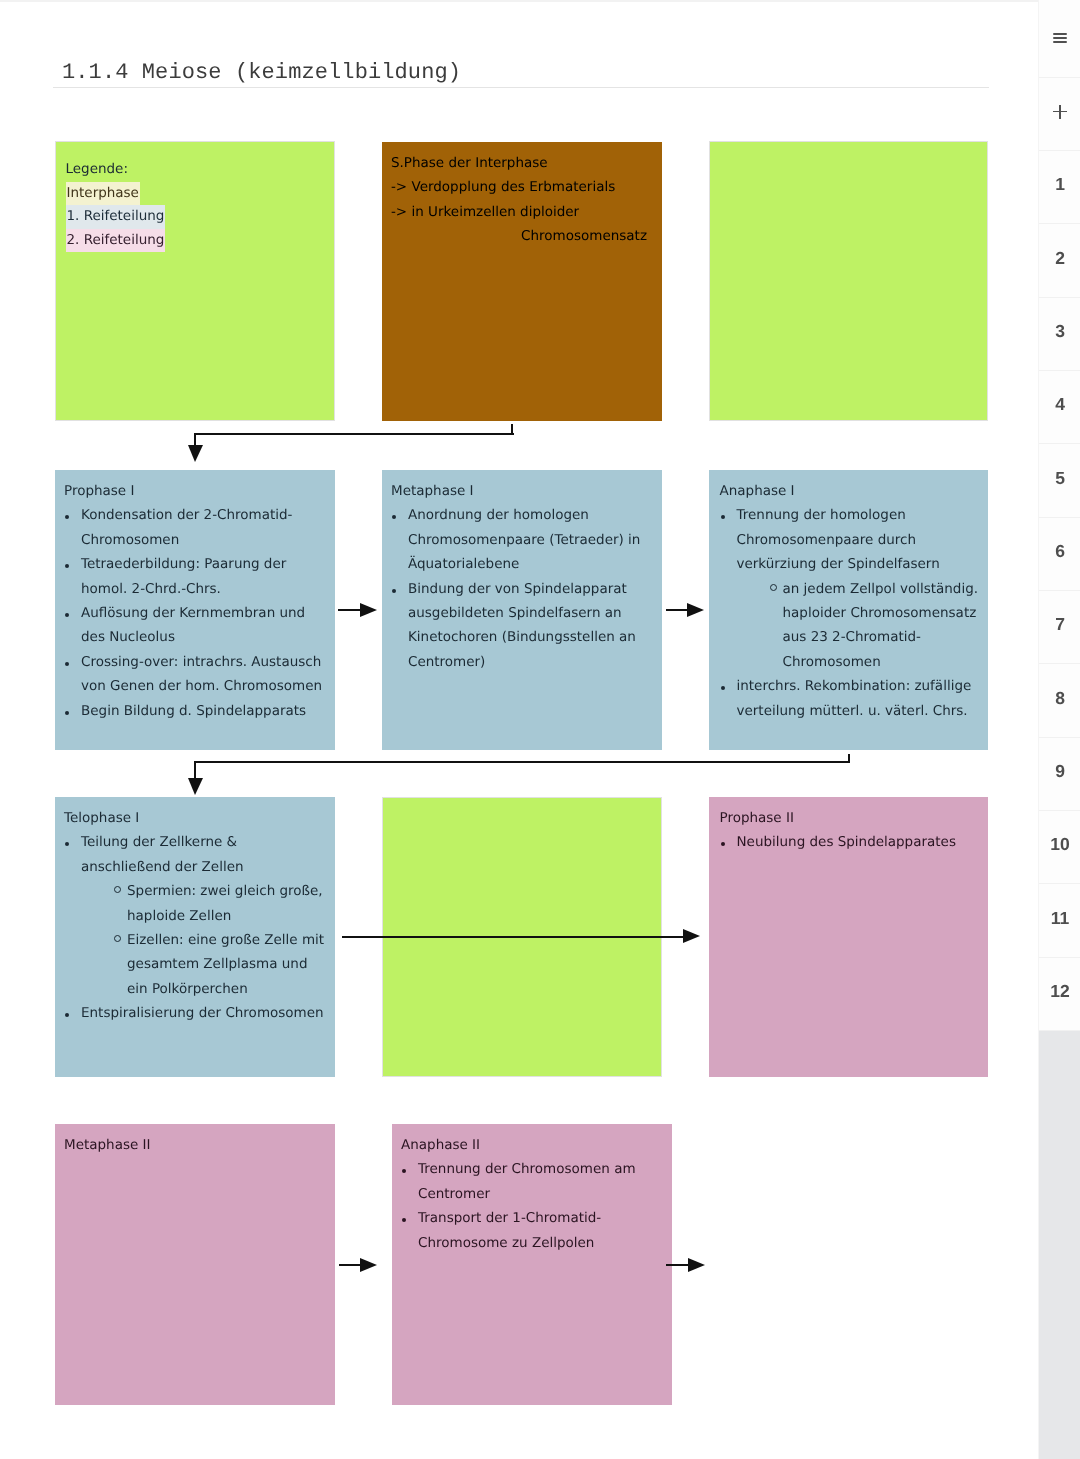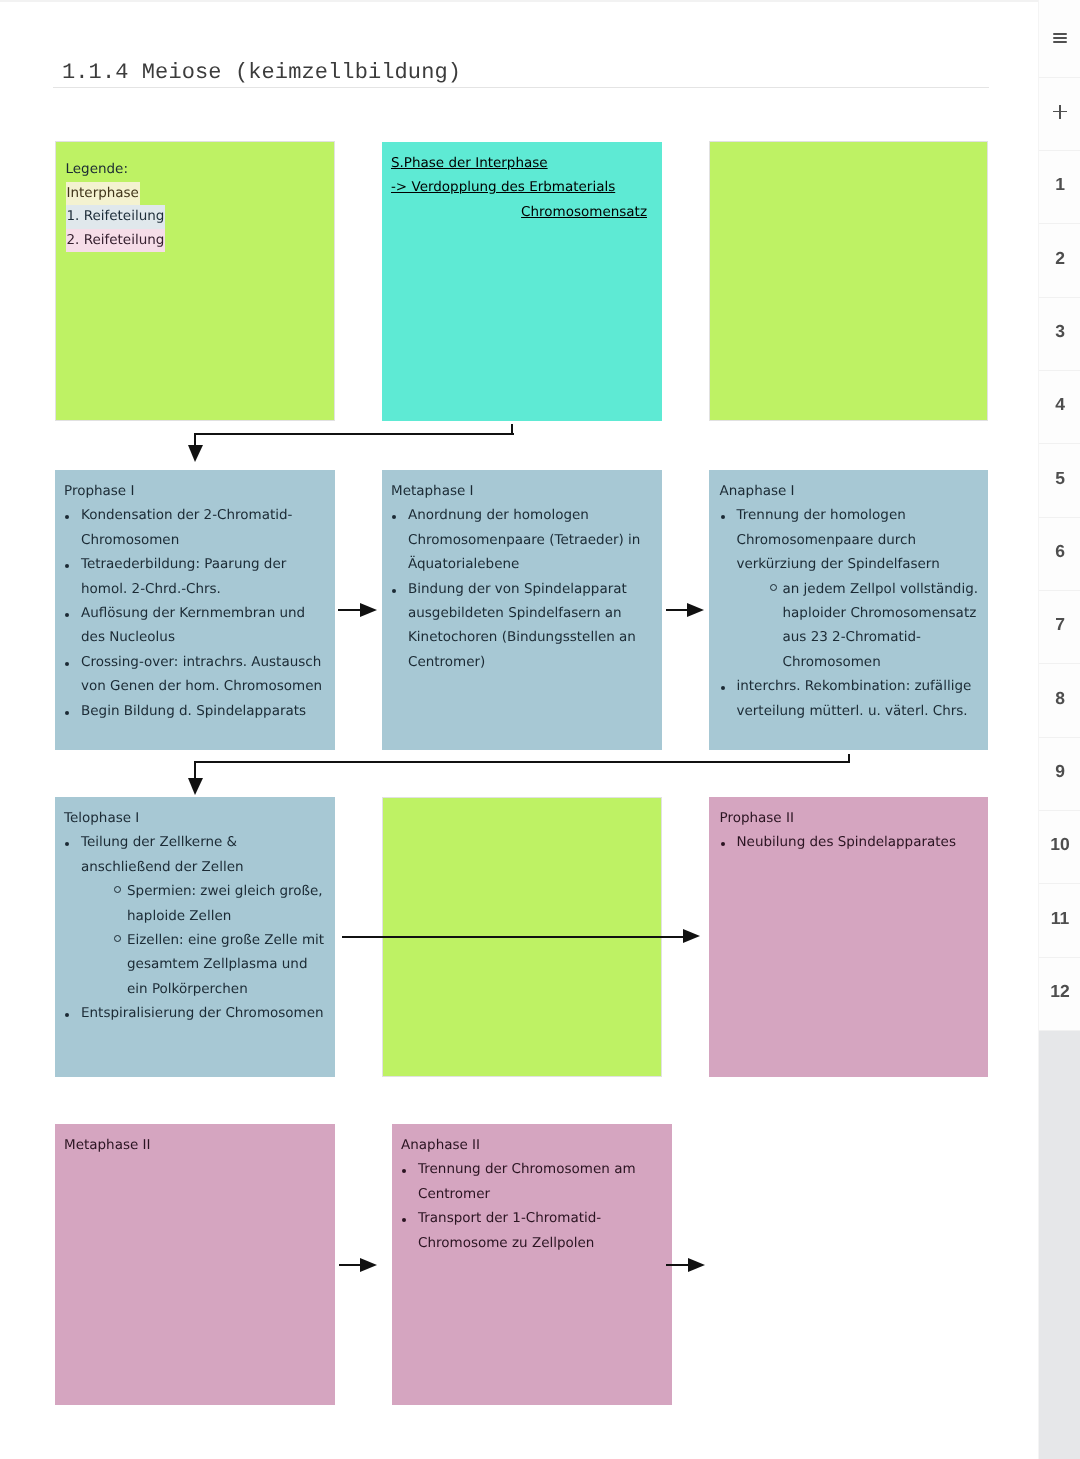--- a/index.html
+++ b/index.html
@@ -31,21 +31,21 @@
   
   .title{position:absolute;left:62px;top:60px;font-family:"Liberation Mono",monospace;
          font-size:22px;color:#3c3c3c;white-space:pre;letter-spacing:0.1px;}
   .rule{position:absolute;left:53px;top:87px;width:936px;height:1px;background:#e4e4e4;}
   .page-top-edge{position:absolute;left:0;top:0;width:1038px;height:2px;background:#f2f2f2;}
 
   
   .card{position:absolute;box-sizing:border-box;padding:9px 2px 0 9px;overflow:hidden;}
   .blue{background:#a7c8d4;}
   .pink{background:#d5a5c0;}
-  .yellow{background:#5eead4;text-decoration:underline;}
+  .yellow{background:#a16207;}
   .empty{background:#bef264;border:1px solid #e1e1e1;}
   .card .hd{font-size:13.5px;line-height:24.4px;color:#1b2a34;white-space:pre;}
   .pink .hd,.pink .li,.pink .sub{color:#2a1421;}
   .li{position:relative;font-size:13.5px;line-height:24.4px;color:#1b2a34;
       padding-left:17px;white-space:pre;}
   .li:before{content:"";position:absolute;left:1px;top:12px;width:4px;height:4px;
              background:currentColor;border-radius:50%;}
   .sub{position:relative;font-size:13.5px;line-height:24.4px;color:#1b2a34;
        padding-left:63px;white-space:pre;}
   .sub:before{content:"";position:absolute;left:50px;top:7px;width:7px;height:7px;
@@ -81,20 +81,21 @@
     <div class="card empty" style="left:55px;top:141px;width:280px;height:280px;padding:16px 2px 0 9.5px;">
       <div class="hd legendline">Legende:</div>
       <div class="plain legendline"><span class="lg-hl hl-y">Interphase</span></div>
       <div class="plain legendline"><span class="lg-hl hl-b">1. Reifeteilung</span></div>
       <div class="plain legendline"><span class="lg-hl hl-p">2. Reifeteilung</span></div>
     </div>
 
     <div class="card yellow" style="left:382px;top:142px;width:280px;height:279px;">
       <div class="plain">S.Phase der Interphase</div>
       <div class="plain">-&gt; Verdopplung des Erbmaterials</div>
+      <div class="plain">-&gt; in Urkeimzellen diploider</div>
       <div class="plain" style="text-align:right;padding-right:13px;">Chromosomensatz</div>
     </div>
 
     <div class="card empty" style="left:709px;top:141px;width:279px;height:280px;"></div>
 
     <div class="card blue" style="left:55px;top:470px;width:280px;height:280px;">
       <div class="hd">Prophase I</div>
       <div class="li">Kondensation der 2-Chromatid-
 Chromosomen</div>
       <div class="li">Tetraederbildung: Paarung der

